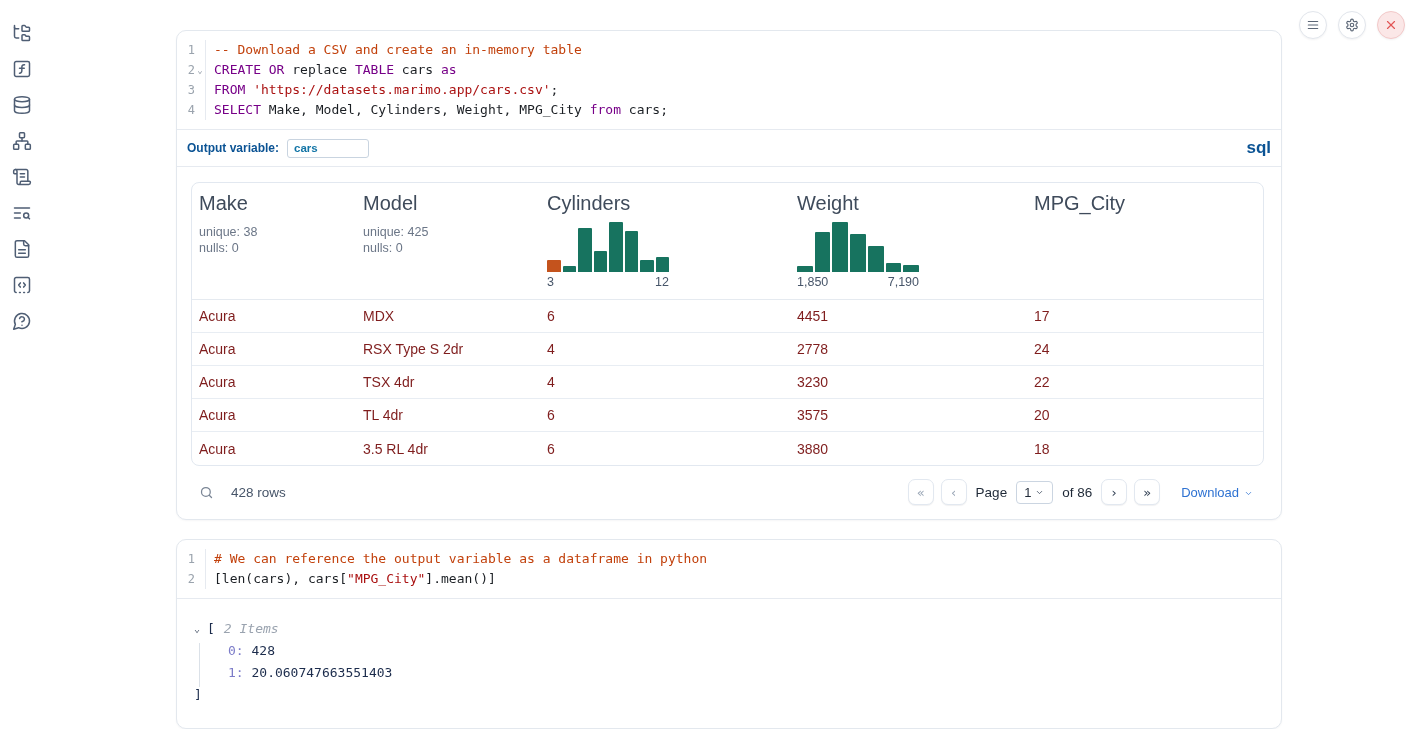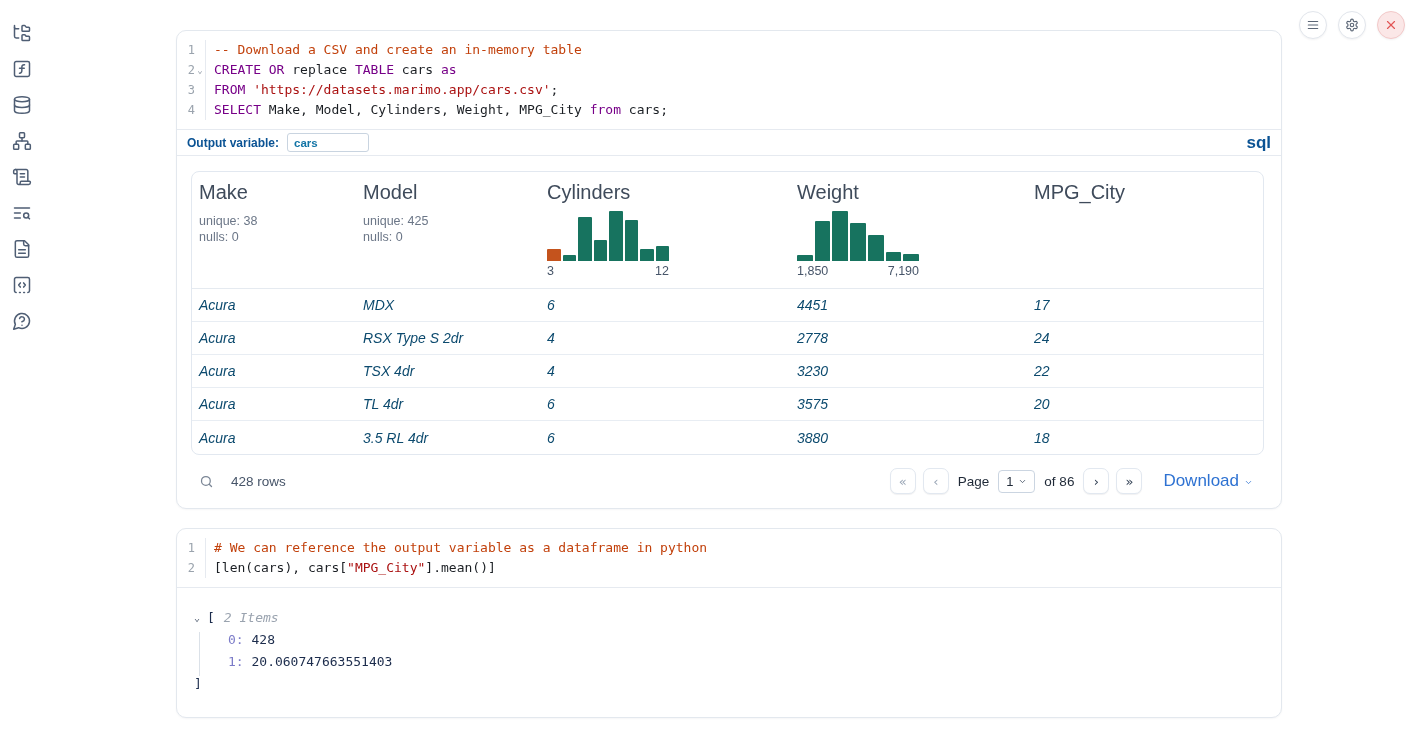--- a/index.html
+++ b/index.html
@@ -41,21 +41,21 @@
             border-right:1px solid #e6eaf0; color:#9aa3ad; }
   .lnum { font-size:12px; }
   .fold { width:10px; font-size:9px; color:#8b95a1; text-align:center; line-height:10px; }
   .code-text { padding-left:8px; white-space:pre; color:#1b1f24; }
   .tok-kw  { color:#770088; }
   .tok-str { color:#aa1111; }
   .tok-com { color:#c2410c; }
   .tok-plain { color:#1b1f24; }
 
   
-  .outvar { height:27px; border-top:1px solid #e6eaf0; border-bottom:1px solid #e6eaf0;
+  .outvar { height:38px; border-top:1px solid #e6eaf0; border-bottom:1px solid #e6eaf0;
             display:flex; align-items:center; padding:0 10px; }
   .outvar-label { color:#0b5394; font-size:12px; font-weight:bold; }
   .outvar-input { margin-left:8px; width:82px; height:19px; border:1px solid #c9d4e0;
                   border-radius:3px; padding:0 6px; font-size:11.5px; font-weight:bold;
                   color:#1375a6; font-family:"Liberation Sans", sans-serif; outline:none; }
   .lang-badge { margin-left:auto; color:#0b5394; font-weight:bold; font-size:17px; }
 
   
   .table-card { margin:15px 17px 0 14px; border:1px solid #e2e8f0; border-radius:8px;
                 overflow:hidden; }
@@ -63,21 +63,21 @@
   .thead { border-bottom:1px solid #e5eaf0; }
   .th { padding:11px 8px 10px 7px; cursor:pointer; }
   .th-name { font-size:20px; color:#3f4b5b; line-height:18px; }
   .th-stats { margin-top:12px; font-size:12.5px; color:#6b7687; line-height:16px; }
   .hist { margin-top:10px; width:122px; }
   .hist-bars { display:flex; align-items:flex-end; gap:2px; height:50px; }
   .hist-bar { flex:1; border-radius:1px 1px 0 0; }
   .hist-labels { display:flex; justify-content:space-between; font-size:12.5px;
                  color:#475569; margin-top:3px; }
   .trow { height:33px; align-items:center; border-bottom:1px solid #e8edf3;
-          font-size:14px; color:#0c4a6e;font-style:italic; }
+          font-size:14px; color:#7f1d1d; }
   .trow:last-child { border-bottom:none; }
   .td { padding-left:7px; }
 
   
   .tfooter { display:flex; align-items:center; justify-content:space-between;
              padding:13px 28px 14px 22px; }
   .tf-left { display:flex; align-items:center; gap:17px; color:#475569; font-size:13.5px; }
   .tf-left svg { width:15px; height:15px; stroke:#7a8595; fill:none; stroke-width:2;
                  stroke-linecap:round; cursor:pointer; }
   .tf-right { display:flex; align-items:center; gap:7px; }
@@ -87,21 +87,21 @@
             color:#334155; font-family:"DejaVu Sans", sans-serif; }
   .pg-btn.dim { color:#9aa6b6; }
   .pg-text { font-size:13.5px; color:#1f2937; margin:0 2px; }
   .page-select { display:flex; align-items:center; gap:4px; height:23px; min-width:37px;
                  border:1px solid #cbd5e1; border-radius:4px; padding:0 5px 0 7px;
                  font-size:13px; color:#1f2937; cursor:pointer; background:#fff; }
   .page-select svg, .download svg { width:9px; height:9px; fill:none; stroke-width:2;
                  stroke-linecap:round; stroke-linejoin:round; }
   .page-select svg { stroke:#334155; }
   .download { margin-left:14px; display:flex; align-items:center; gap:5px;
-              color:#2e72d2; font-size:17px; cursor:pointer; }
+              color:#2e72d2; font-size:13px; cursor:pointer; }
   .download svg { stroke:#2e72d2; margin-top:2px; }
 
   
   .cell2 .code-area { border-bottom:1px solid #e6eaf0; }
   .out-tree { position:relative; padding:19px 0 22px 17px;
               font-family:"DejaVu Sans Mono", monospace; font-size:13px;
               line-height:22px; color:#1c2c4c; }
   .tree-head { display:flex; align-items:center; }
   .tree-chevron { width:13px; font-size:10px; color:#475569; cursor:pointer; }
   .tree-items-label { color:#9aa3af; font-style:italic; margin-left:9px;text-align:center; }

